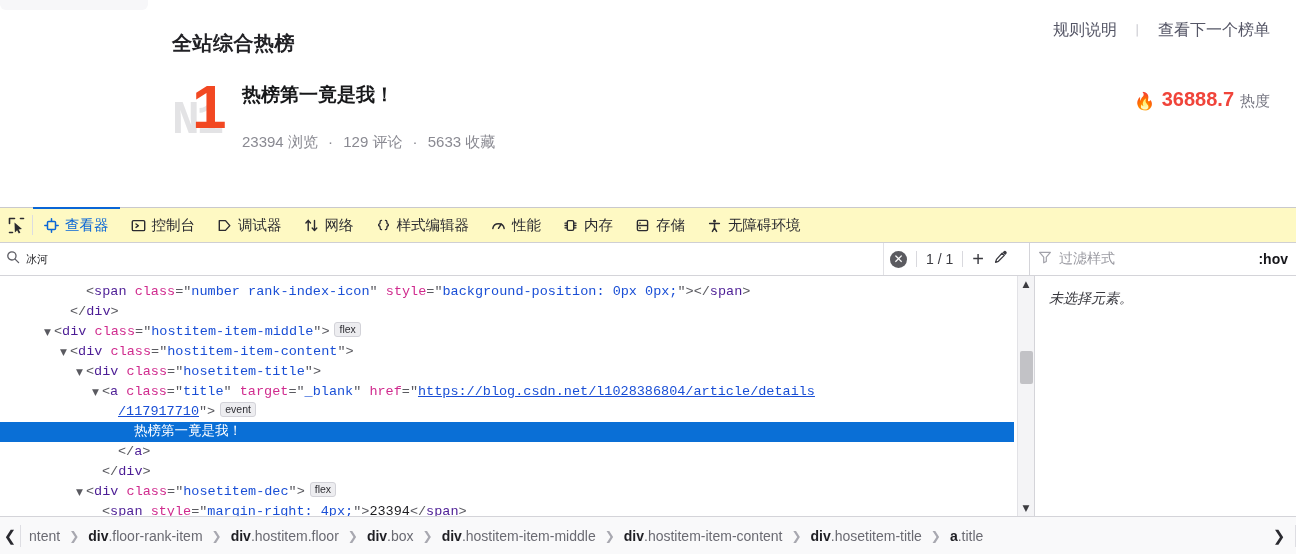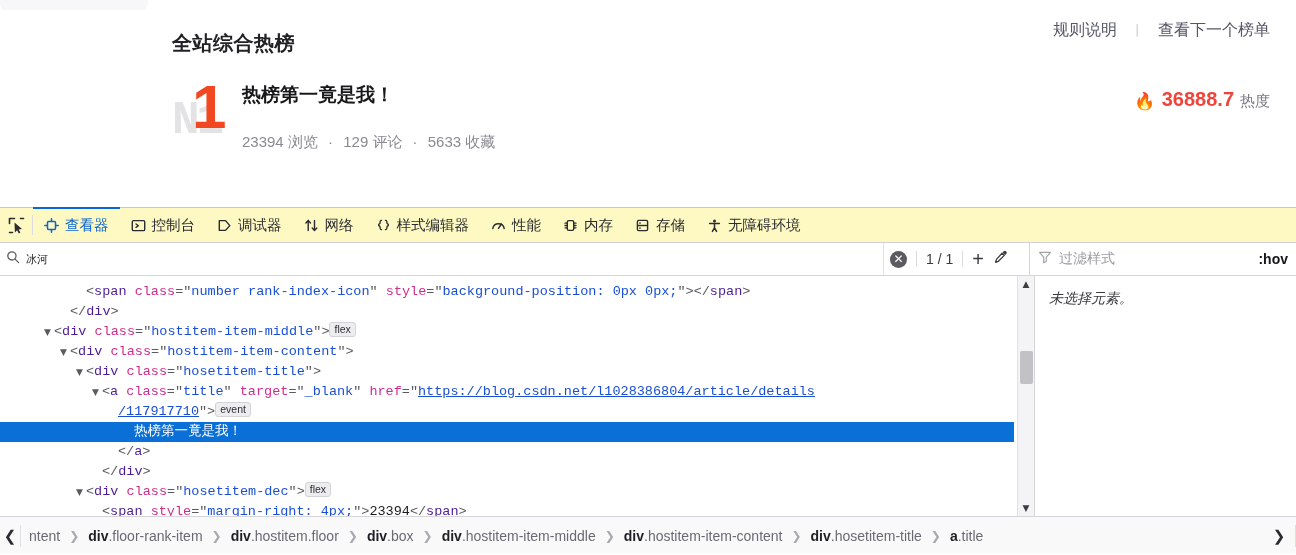--- a/index.html
+++ b/index.html
@@ -209,20 +209,21 @@
   .val { color: #1a4fd6; }
   .punct { color: #5a5a60; }
   .lnk { color: #1a4fd6; text-decoration: underline; }
   .badge {
     display: inline-block;
     font-family: "Liberation Sans", sans-serif;
     font-size: 10.5px; line-height: 13px;
     color: #2f2f34; background: #ededf0;
     border: 1px solid #d2d2d8; border-radius: 3px;
     padding: 0 4px; vertical-align: 2px;
+    margin-left: 5px;
     text-align: center;
   }
   .twisty {
     display: inline-block; width: 10px;
     color: #5a5a60; font-size: 9px;
     font-family: "DejaVu Sans", sans-serif;
   }
   .seltext { color: #ffffff; }
 
   

